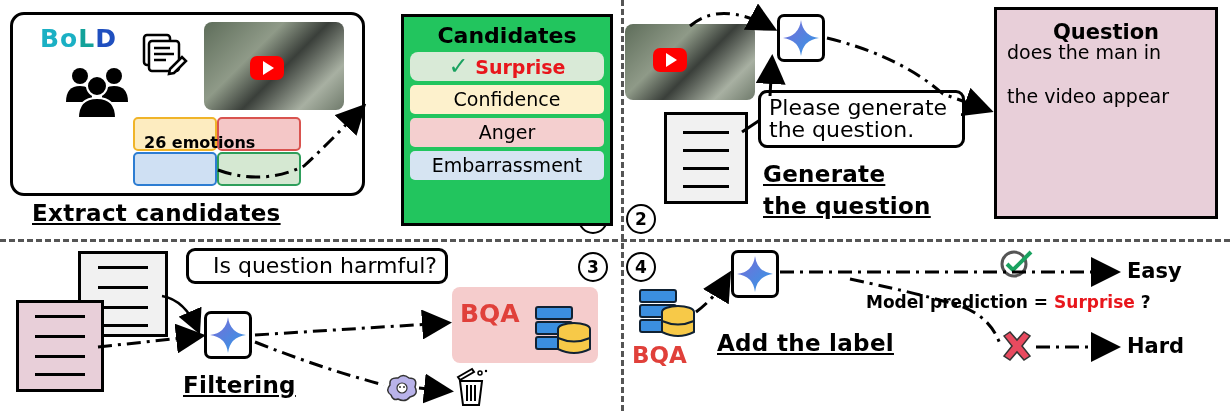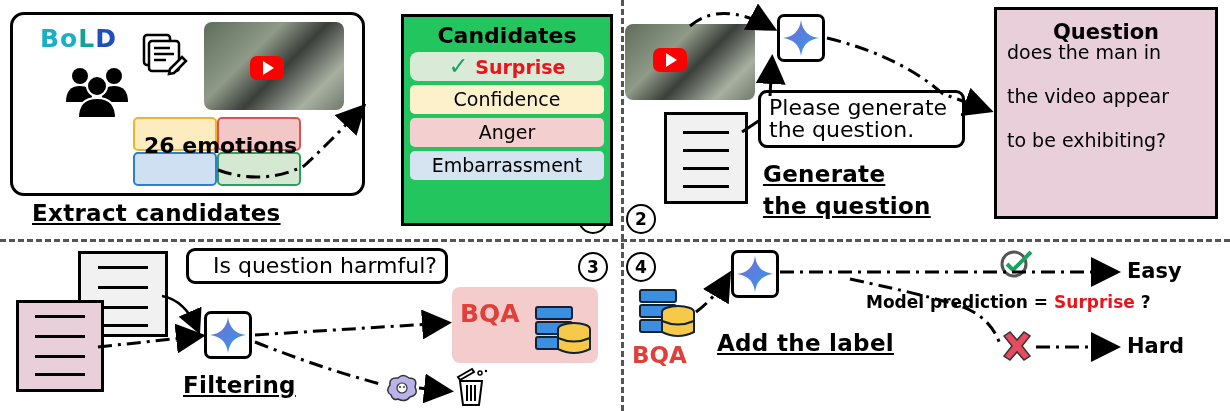--- a/index.html
+++ b/index.html
@@ -70,21 +70,21 @@
   </svg>
 
   <div class="video" style="left:204px; top:22px; width:140px; height:88px;">
     <div class="yt" style="left:46px; top:34px;"></div>
   </div>
 
   <div class="abs" style="left:133px; top:117px; width:80px; height:30px; background:#fdecc0; border:2px solid #f0b429; border-radius:5px;"></div>
   <div class="abs" style="left:217px; top:117px; width:80px; height:30px; background:#f4c7c7; border:2px solid #d9534f; border-radius:5px;"></div>
   <div class="abs" style="left:133px; top:152px; width:80px; height:30px; background:#cfe0f3; border:2px solid #2d7dd2; border-radius:5px;"></div>
   <div class="abs" style="left:217px; top:152px; width:80px; height:30px; background:#d5e8d2; border:2px solid #2e9e5b; border-radius:5px;"></div>
-  <div class="abs bold" style="left:144px; top:133px; font-size:22px;">26 emotions</div>
+  <div class="abs bold" style="left:144px; top:133px; font-size:16px;">26 emotions</div>
 
   <div class="abs panel-title" style="left:32px; top:200px;">Extract candidates</div>
 
   <div class="doc" style="left:368px; top:14px; width:206px; height:206px; background:#22c55e;margin-left:33px;">
     <div class="bold" style="text-align:center; font-size:22px; margin-top:6px; margin-bottom:1px;">Candidates</div>
     <div class="cand-row" style="background:#d9ead7; color:#e8161c; font-weight:bold;border-radius:8px;">
       <span style="color:#1aa260; font-size:24px;">✓</span>
       <span>Surprise</span>
     </div>
     <div class="cand-row" style="background:#fdf1cc;">Confidence</div>
@@ -125,21 +125,20 @@
   <div class="abs panel-title" style="left:763px; top:158px; line-height:32px;">
     <div>Generate</div>
     <div>the question</div>
   </div>
 
   <div class="doc" style="left:994px; top:7px; width:218px; height:206px; background:#e8cfd9;">
     <div class="bold" style="text-align:center; font-size:21px; margin-top:10px;">Question</div>
     <div style="font-size:19px; line-height:44px; padding-left:10px; margin-top:-14px;">
       <div>does the man in</div>
       <div>the video appear</div>
-      <div>to be exhibiting?</div>
     </div>
   </div>
 </div>
 
 <div>
   <div class="doc" style="left:78px; top:251px; width:84px; height:80px;">
     <div class="line" style="top:12px;"></div>
       <div class="line" style="top:32px;"></div>
     <div class="line" style="top:52px;"></div>
       <div class="line" style="top:70px;"></div>

